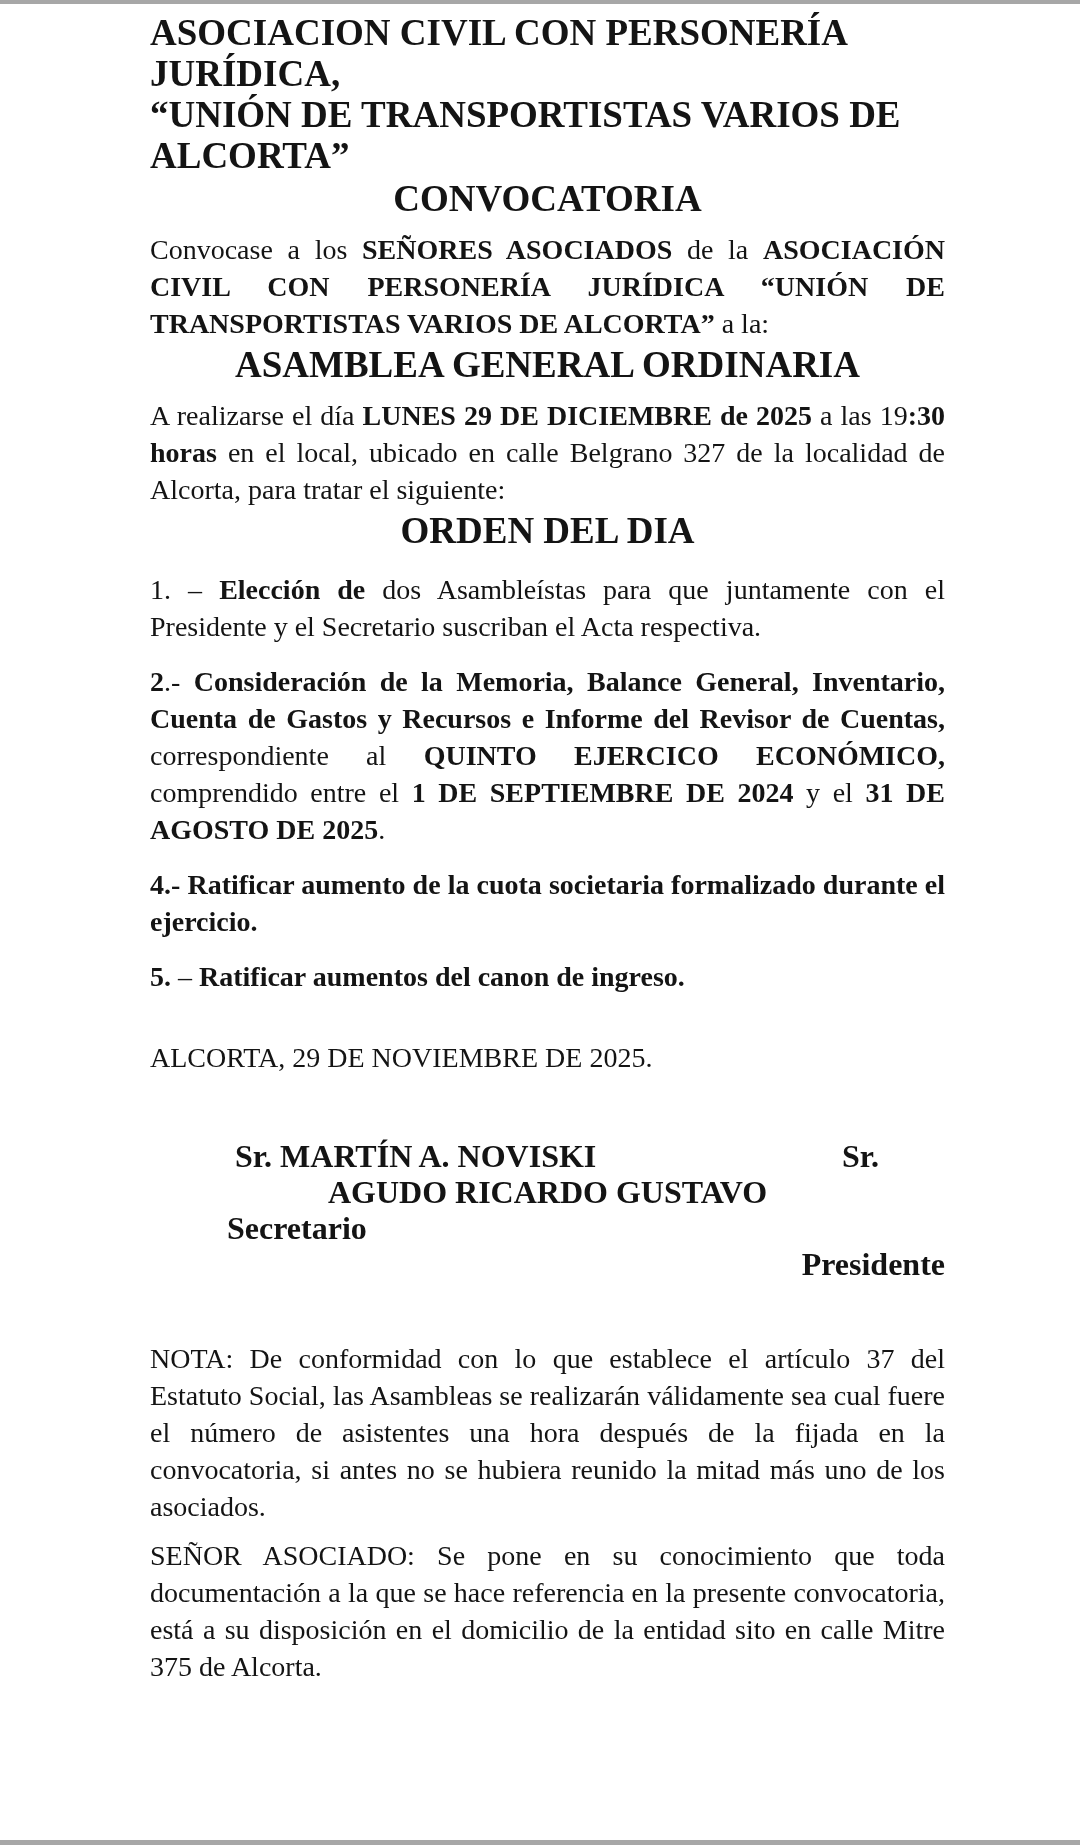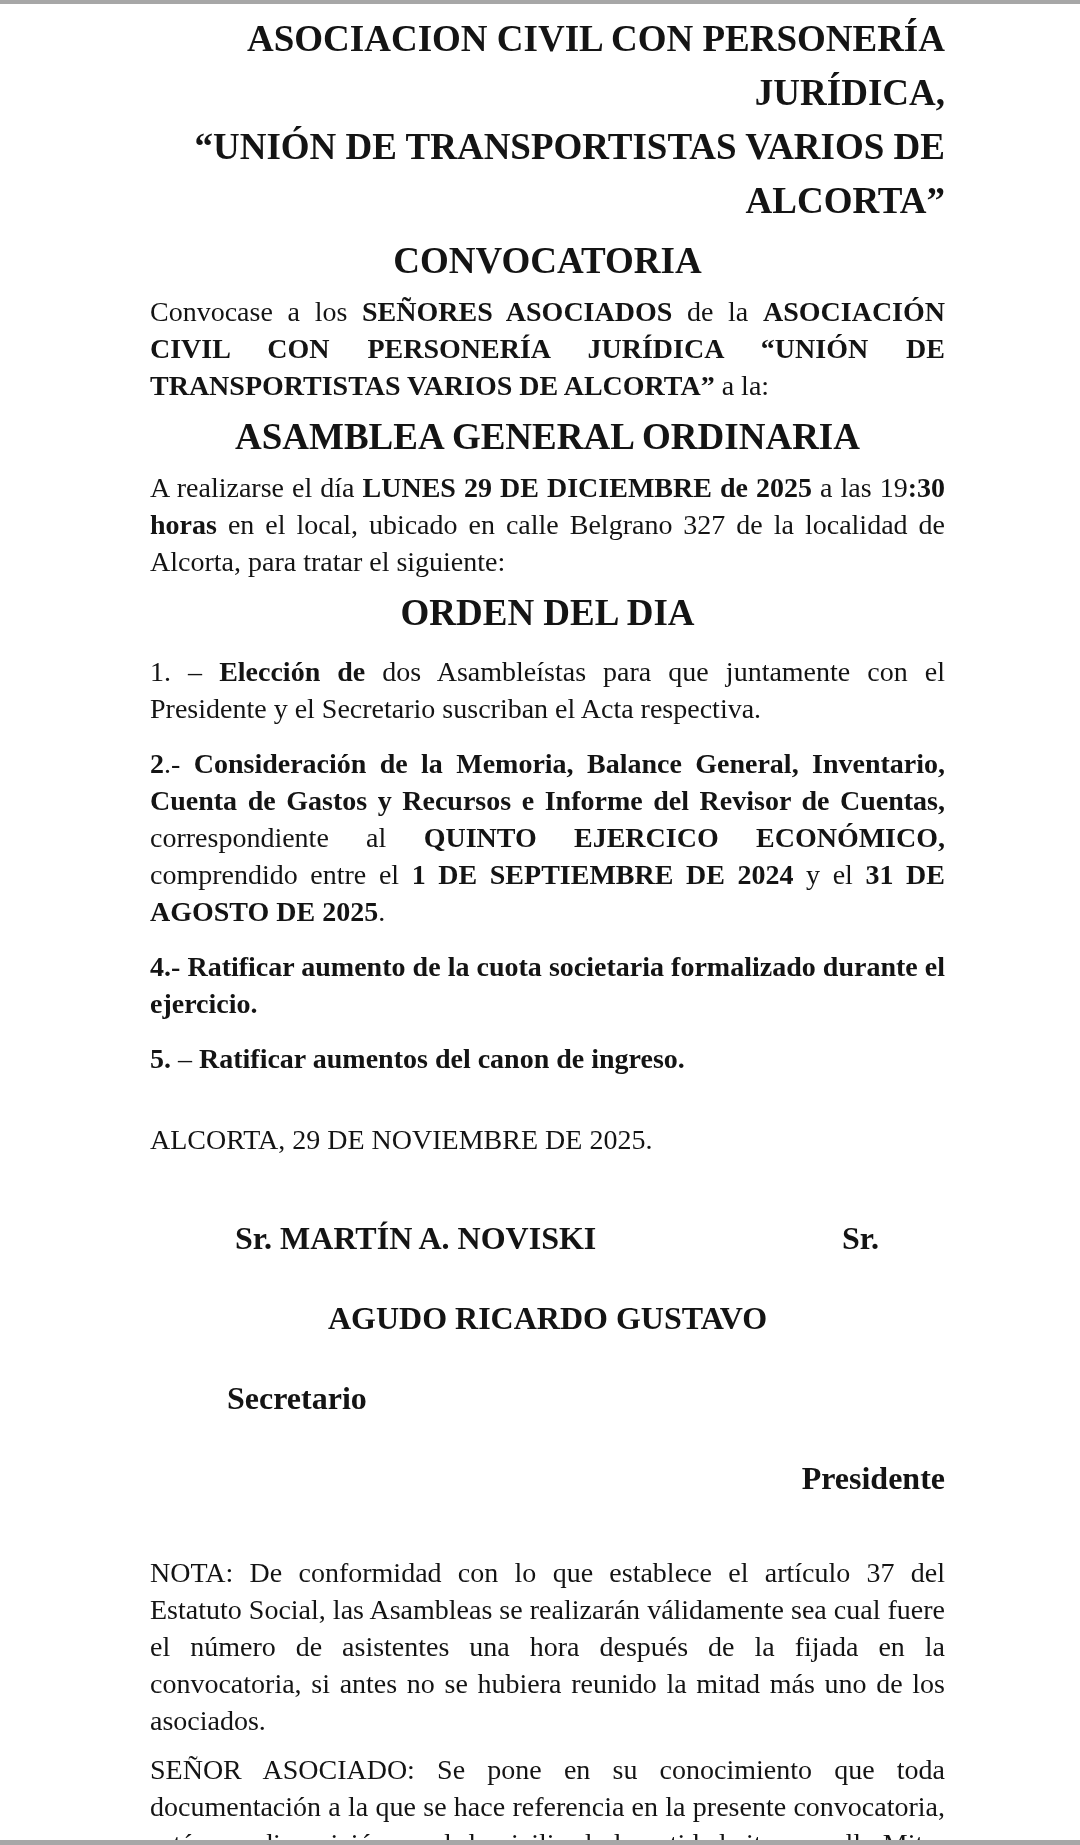--- a/index.html
+++ b/index.html
@@ -18,49 +18,49 @@
   .edge-bottom { bottom: 0; height: 5px; }
   .content {
     position: absolute;
     left: 150px;
     top: 12px;
     width: 795px;
   }
   .doc-title {
     font-weight: bold;
     font-size: 37px;
-    line-height: 54px;
-    text-align: right;
+    line-height: 41px;
+    text-align: left;
   }
   .heading {
     font-weight: bold;
     font-size: 37px;
     line-height: 44px;
     text-align: center;
-    margin-top: 11px;
+    margin-top: 1px;
   }
   .para {
     font-size: 28px;
     line-height: 37px;
     text-align: justify;
     margin-top: 18px;
   }
   .para .b { font-weight: bold; }
   .para.first { margin-top: 10px; }
   .para.after-heading { margin-top: 10px; font-family: Liberation Serif, serif; }
   .para.date-line { margin-top: 44px; text-align: left; }
   .para.note { margin-top: 58px; }
   .para.note2 { margin-top: 12px; }
   .signature {
     margin-top: 62px;
     font-weight: bold;
     font-size: 32px;
     line-height: 36px;
   }
-  .sig-row { position: relative; margin-top: 44px; }
+  .sig-row { position: relative; }
   .sig-row.r1 { padding-left: 85px; }
   .sig-row.r2 { text-align: center; }
   .sig-row.r3 { padding-left: 77px; }
   .sig-row.r4 { text-align: right; }
   .sig-sr { position: absolute; left: 692px; top: 0; }
 </style>
 </head>
 <body>
 
 <div class="page">

